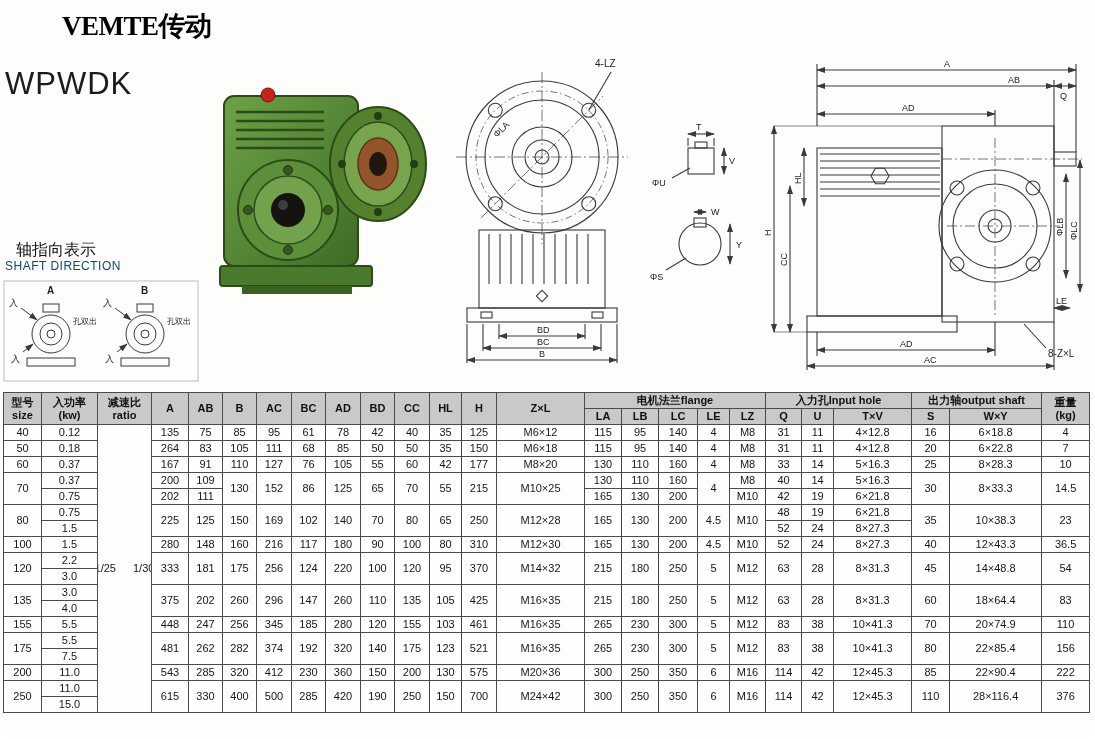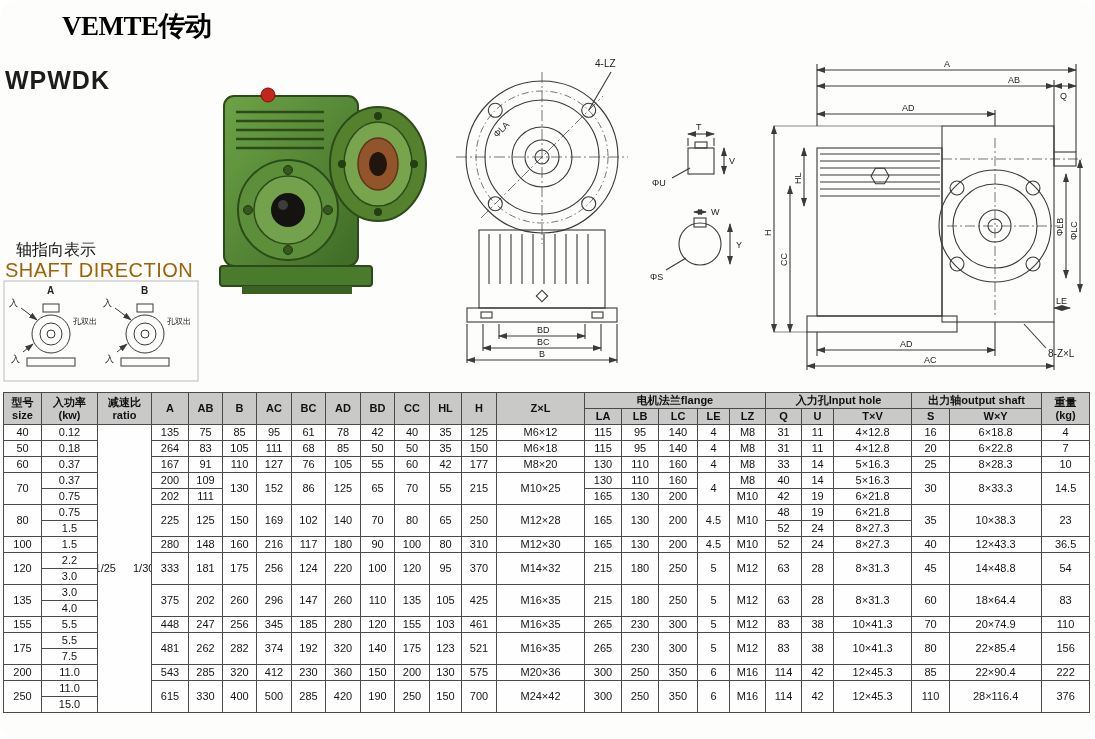--- a/index.html
+++ b/index.html
@@ -1,20 +1,20 @@
 <!DOCTYPE html>
 <html><head>
 <meta charset="utf-8">
 <style>
   html,body{margin:0;padding:0;background:#ffffff;font-family:"Liberation Sans",sans-serif;}
   .page{position:relative;width:1095px;height:739px;background:#fdfdfc;overflow:hidden;color:#111;border-radius:19px;}
   .brand{position:absolute;left:62px;top:8px;font-family:"Liberation Serif",serif;font-weight:bold;font-size:27px;letter-spacing:-0.5px;color:#000;}
-  .model{position:absolute;left:5px;top:66px;font-size:25px;font-weight:bold;letter-spacing:1px;color:#1c1c1c;}
+  .model{position:absolute;left:5px;top:66px;font-size:31px;font-weight:normal;letter-spacing:1px;color:#1c1c1c;}
   .shaft-cn{position:absolute;left:16px;top:240px;font-size:16px;color:#151515;}
-  .shaft-en{position:absolute;left:5px;top:259px;font-size:20px;letter-spacing:0.5px;color:#a16207;}
+  .shaft-en{position:absolute;left:5px;top:259px;font-size:12px;letter-spacing:0.5px;color:#0c4a6e;}
   .photo{position:absolute;left:210px;top:58px;}
   .front-view{position:absolute;left:437px;top:52px;}
   .details-view{position:absolute;left:650px;top:118px;}
   .side-view{position:absolute;left:762px;top:56px;}
   .shaft-dir{position:absolute;left:3px;top:280px;}
   svg text{font-family:"Liberation Sans",sans-serif;fill:#222;}
   .spec-table{position:absolute;left:3px;top:392px;width:870px;border-collapse:collapse;table-layout:fixed;font-size:11px;}
   .spec-table th,.spec-table td{border:1px solid #4a4a4a;text-align:center;vertical-align:middle;padding:0;height:15px;line-height:1.12;overflow:hidden;}
   .spec-table th{background:#c9c9c8;font-weight:bold;white-space:pre-line;font-size:11px;color:#111;}
   .spec-table td{background:#fefefe;color:#161616;}

